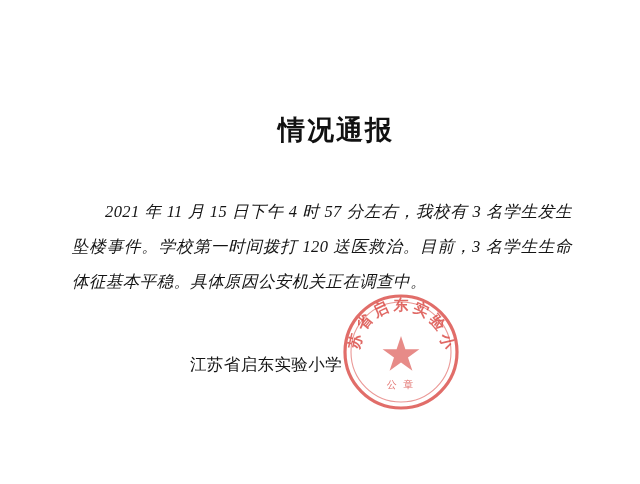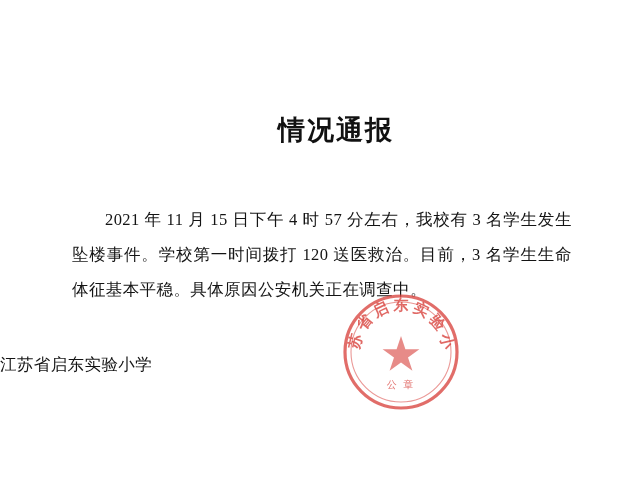--- a/index.html
+++ b/index.html
@@ -26,38 +26,39 @@
     left: 16px;
     width: 640px;
     text-align: center;
     font-size: 27px;
     font-weight: bold;
     letter-spacing: 2px;
     color: #111111;
   }
   .body-block {
     position: absolute;
-    top: 185px;
+    top: 177px;
     left: 72px;
     width: 500px;
+    font-style: italic;
   }
   .body-par {
     font-size: 16.5px;
     line-height: 35px;
     text-indent: 2em;
     text-align: justify;
     color: #141414;
     letter-spacing: 0.4px;
   }
   .sign-block {
     position: absolute;
     top: 348px;
     left: 0;
     width: 572px;
-    text-align: left;
+    text-align: center;
   }
   .sign-line {
     font-size: 16.5px;
     line-height: 34px;
     color: #141414;
     letter-spacing: 0.4px;
     padding-right: 40px;
   }
   .seal {
     position: absolute;

